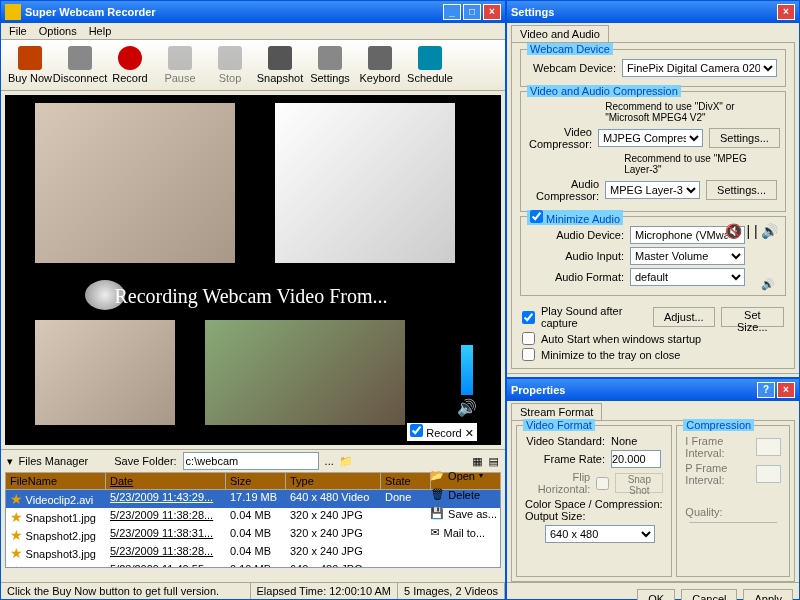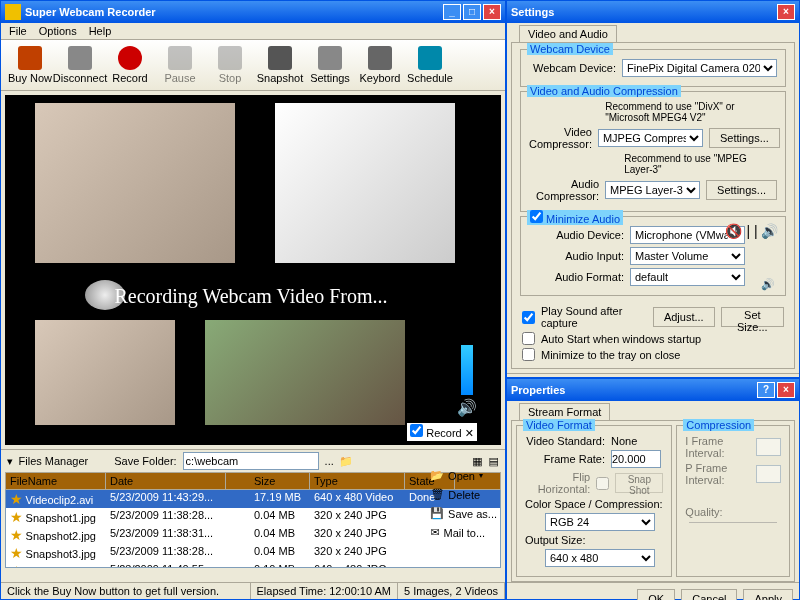--- a/index.html
+++ b/index.html
@@ -20,32 +20,32 @@
 .img-ph { position: absolute; background: linear-gradient(135deg, #d8c8b8, #a89888); }
 .rec-chk { position: absolute; bottom: 4px; right: 24px; color: #000; background: #fff; padding: 1px 3px; }
 .files-bar { display: flex; align-items: center; padding: 2px 6px; gap: 6px; border-top: 1px solid #aca899; }
 .files-bar input { border: 1px solid #7f9db9; height: 18px; padding: 0 2px; }
 .files-header { display: flex; background: #a16207; border: 1px solid #aca899; margin: 0 4px; }
 .files-header div { border-right: 1px solid #aca899; padding: 2px 4px; }
 .files-list { margin: 0 4px; border: 1px solid #7f9db9; border-top: none; background: #fff; height: 78px; overflow: auto; }
 .file-row { display: flex; padding: 1px 0; }
 .file-row div { padding: 0 4px; overflow: hidden; white-space: nowrap; }
 .file-row.sel { background: #316ac5; color: #fff; }
-.col-name { width: 100px; } .col-date { width: 120px; } .col-size { width: 60px; margin-left: 24px; } .col-type { width: 95px; } .col-state { width: 50px; }
+.col-name { width: 100px; } .col-date { width: 120px; text-decoration: underline; } .col-size { width: 60px; } .col-type { width: 95px; } .col-state { width: 50px; }
 .status { display: flex; border-top: 1px solid #aca899; font-size: 10px; }
 .status div { border-right: 1px solid #aca899; padding: 2px 6px; }
 .actions { position: absolute; right: 8px; top: 468px; display: flex; flex-direction: column; gap: 6px; }
 .actions div { cursor: pointer; display: flex; align-items: center; gap: 4px; }
 .fieldset { border: 1px solid #aca899; margin: 4px 8px; padding: 6px 8px; position: relative; }
 .fieldset .legend { position: absolute; top: -7px; left: 6px; background: #7dd3fc; padding: 0 3px; color: #0046d5; }
 .row { display: flex; align-items: center; gap: 6px; margin: 3px 0; }
 .row label { width: 95px; text-align: right; }
 select, input[type=text] { border: 1px solid #7f9db9; background: #fff; height: 18px; font-size: 11px; }
 button { background: #ece9d8; border: 1px solid #aca899; padding: 1px 10px; cursor: pointer; height: 20px; }
-.tab { display: inline-block; border: 1px solid #aca899; border-bottom: none; background: #ece9d8; padding: 2px 8px; margin-left: 12px; }
+.tab { display: inline-block; border: 1px solid #aca899; border-bottom: none; background: #ece9d8; padding: 2px 8px; margin-left: 4px; }
 .dlg-btns { display: flex; justify-content: flex-end; gap: 6px; padding: 6px; border-top: 1px solid #aca899; }
 .slider { height: 50px; width: 12px; background: linear-gradient(#3cf, #08f); position: absolute; right: 28px; top: 250px; }
 .cam-icon { width: 40px; height: 30px; position: absolute; top: 185px; left: 80px; background: radial-gradient(circle, #eee, #888); border-radius: 50%; }
 .star { color: #e0a000; font-size: 14px; }
 </style>
 </head>
 <body>
 
 <div class="window" style="left:0;top:0;width:506px;height:600px">
   <div class="titlebar">
@@ -277,23 +277,20 @@
       <div class="row">
           <label style="width:80px">Frame Rate:</label>
           <input type="text" style="width: 50px;" value="20.000">
         </div>
       <div class="row" style="opacity:.5">
           <label style="width:80px">Flip Horizontal:</label>
           <input type="checkbox" style=""> 
           <button style="font-size:10px;padding:0 4px">Snap Shot</button>
         </div>
       <div>Color Space / Compression:</div>
-      <div class="row">
-          <select style="width:110px;margin-left:20px"><option>RGB 24</option></select>
-        </div>
       <div>Output Size:</div>
       <div class="row">
           <select style="width:110px;margin-left:20px"><option>640 x 480</option></select>
         </div>
     </div>
     <div class="fieldset" style="flex:1;margin:0">
       <div class="legend">Compression</div>
       <div class="row" style="opacity:.5">
           <span>I Frame Interval:</span>
           <input type="text" style="width: 25px;">

